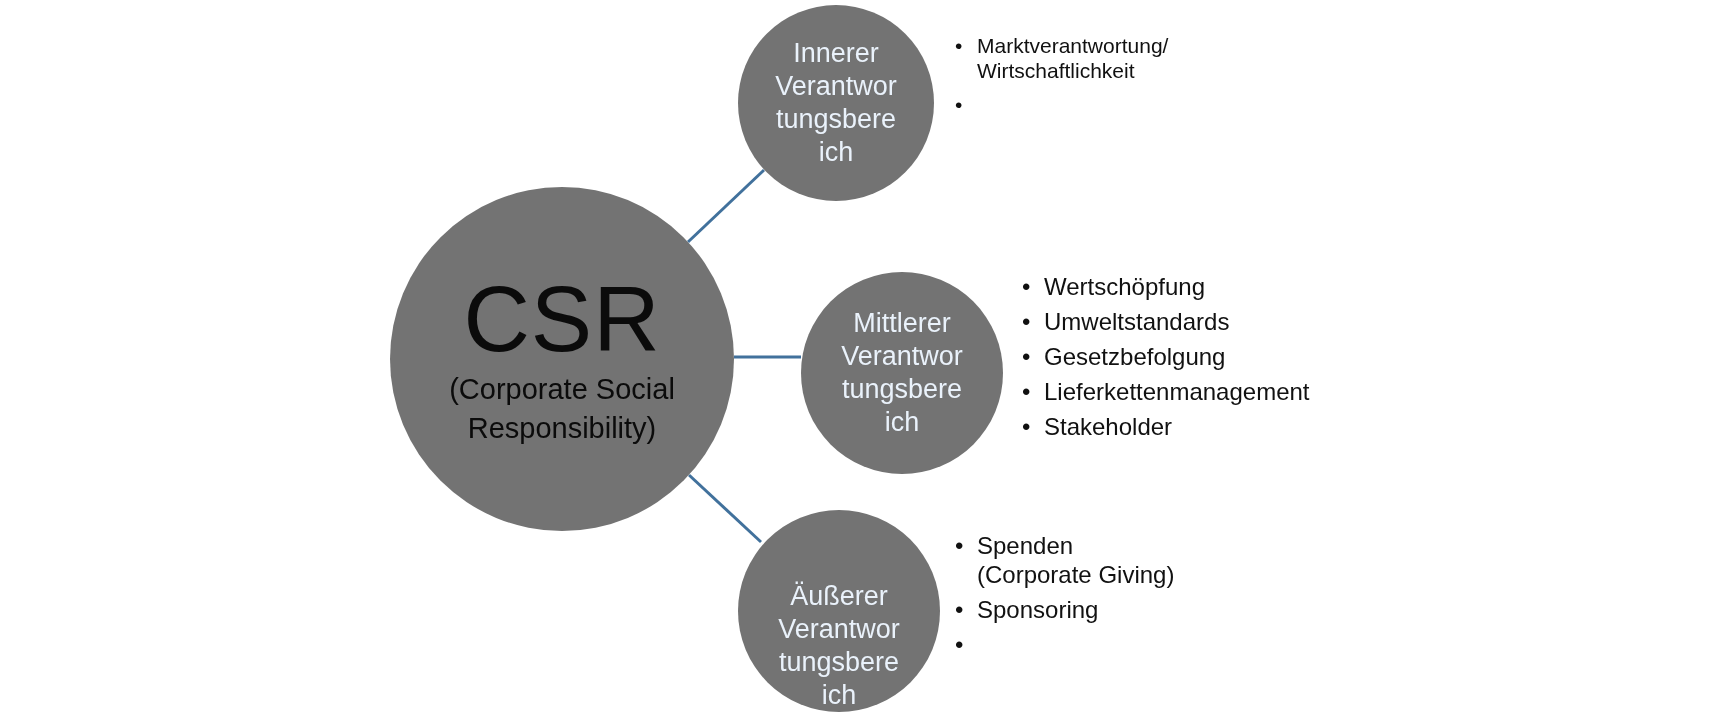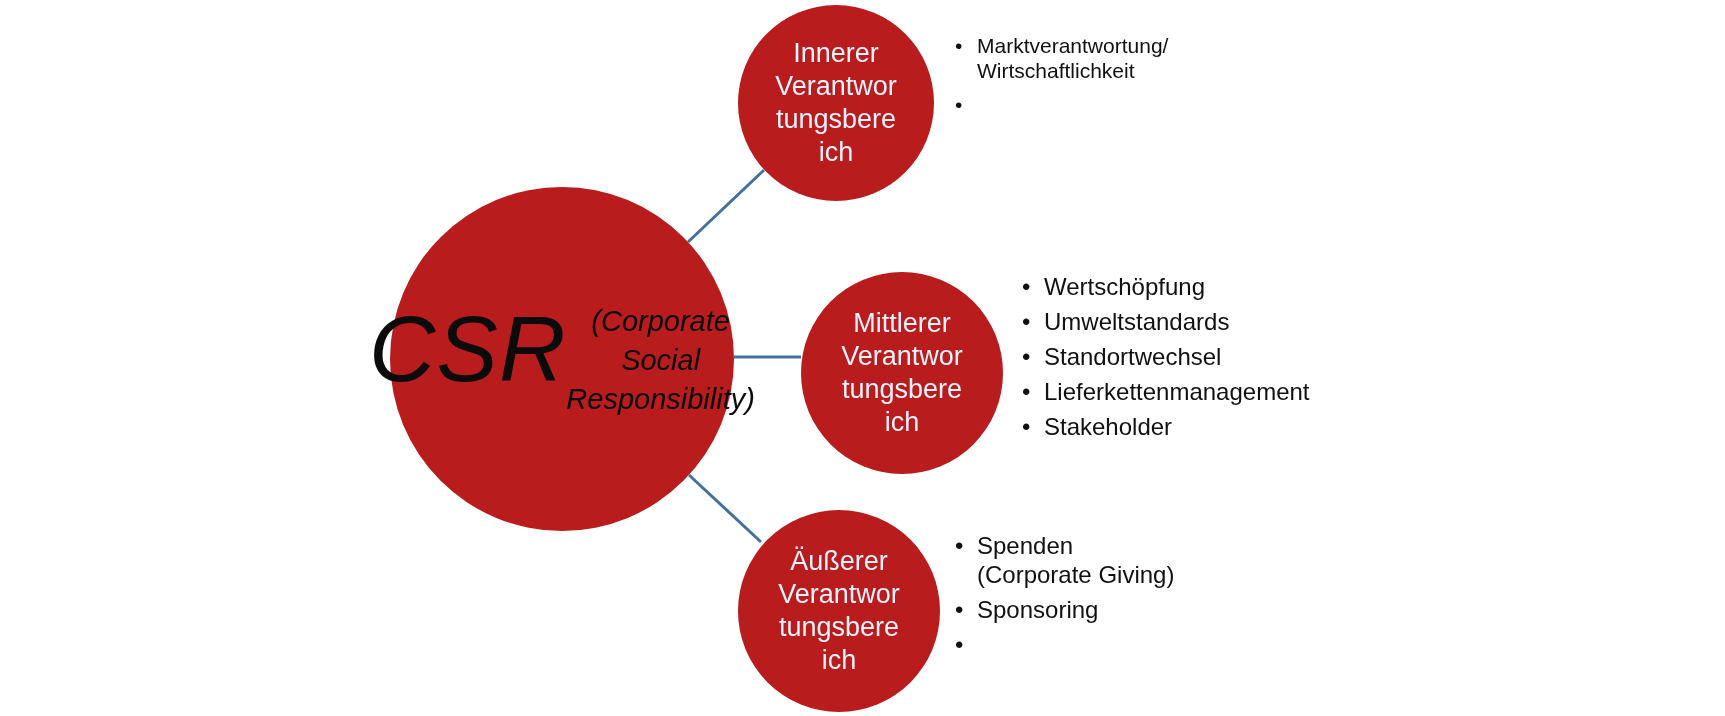--- a/index.html
+++ b/index.html
@@ -17,54 +17,54 @@
   .connector-svg {
     position: absolute;
     left: 0; top: 0;
     width: 1725px; height: 716px;
     pointer-events: none;
   }
 
   .node-circle {
     position: absolute;
     border-radius: 50%;
-    background: #b91c1c;
+    background: #737373;
     display: flex;
     align-items: center;
     justify-content: center;
     text-align: center;
   }
 
   .node-circle .node-label {
     color: #EAF2FB;
     font-size: 27px;
     line-height: 33px;
     white-space: pre-line;
   }
 
   .center-circle { left: 390px; top: 187px; width: 344px; height: 344px; }
-  .center-inner { display: flex; flex-direction: row; align-items: flex-start; font-style: italic; }
+  .center-inner { display: flex; flex-direction: column; align-items: center; }
   .center-title {
     color: #0b0b0b;
     font-size: 92px;
     line-height: 98px;
     font-weight: 400;
     letter-spacing: 1px;
   }
   .center-subtitle {
     color: #0b0b0b;
     font-size: 29px;
     line-height: 39px;
     white-space: pre-line;
     margin-top: 2px;
   }
 
   .circle-top    { left: 738px; top: 5px;   width: 196px; height: 196px; }
   .circle-middle { left: 801px; top: 272px; width: 202px; height: 202px; }
-  .circle-bottom { left: 738px; top: 510px; width: 202px; height: 202px; }
+  .circle-bottom { left: 738px; top: 510px; width: 202px; height: 202px; align-items: flex-end; }
 
   .bullet-list { position: absolute; color: #111111; }
   .bullet-list-top    { left: 955px;  top: 33px;  width: 330px; font-size: 21px; }
   .bullet-list-top    .bullet-item { line-height: 25px; margin-bottom: 9px; }
   .bullet-list-middle { left: 1022px; top: 272px; width: 340px; font-size: 24px; }
   .bullet-list-middle .bullet-item { line-height: 29px; margin-bottom: 6px; }
   .bullet-list-bottom { left: 955px;  top: 531px; width: 360px; font-size: 24px; }
   .bullet-list-bottom .bullet-item { line-height: 29px; margin-bottom: 6px; }
 
   .bullet-item { display: flex; }
@@ -126,21 +126,21 @@
       <div class="bullet-item">
         <span class="dot">•</span>
         <span class="bi-text">Wertschöpfung</span>
       </div>
       <div class="bullet-item">
         <span class="dot">•</span>
         <span class="bi-text">Umweltstandards</span>
       </div>
       <div class="bullet-item">
         <span class="dot">•</span>
-        <span class="bi-text">Standortwechsel</span>
+        <span class="bi-text">Gesetzbefolgung</span>
       </div>
       <div class="bullet-item">
         <span class="dot">•</span>
         <span class="bi-text">Lieferkettenmanagement</span>
       </div>
       <div class="bullet-item">
         <span class="dot">•</span>
         <span class="bi-text">Stakeholder</span>
       </div>
     </div>

